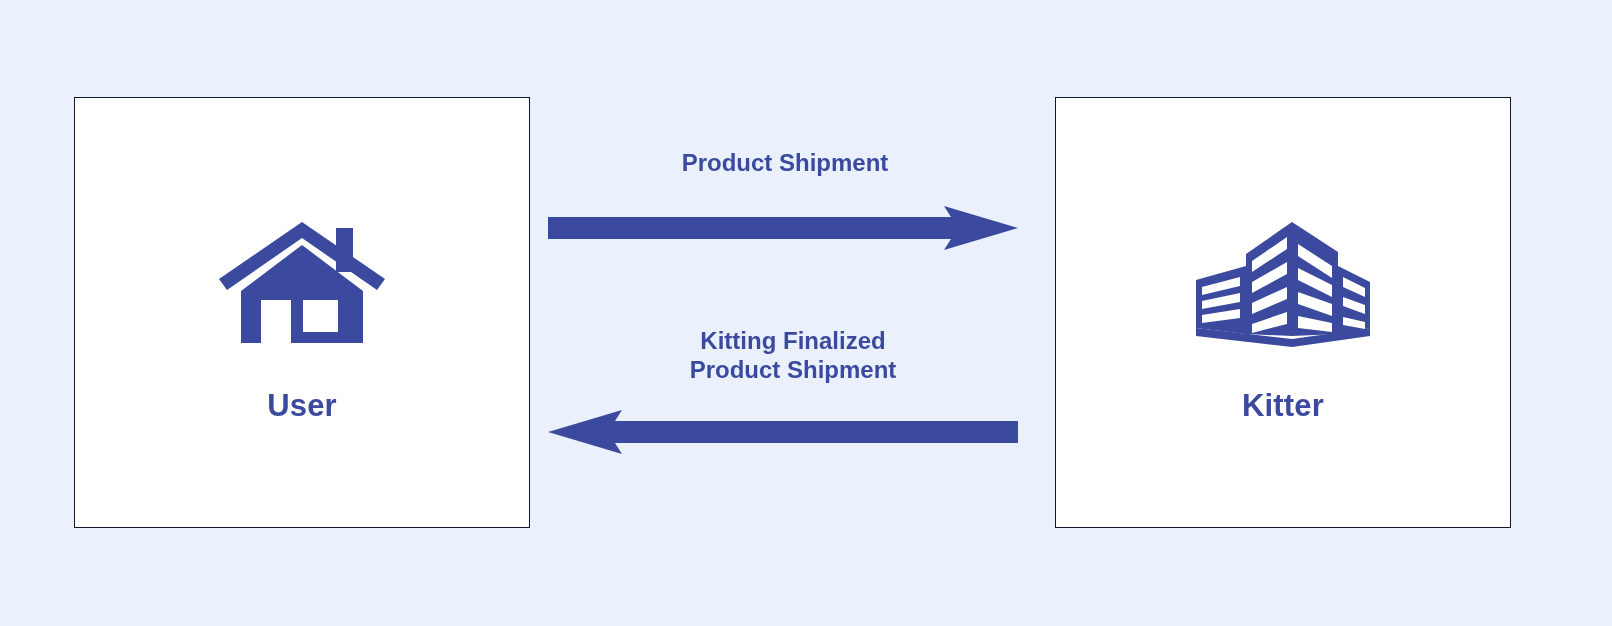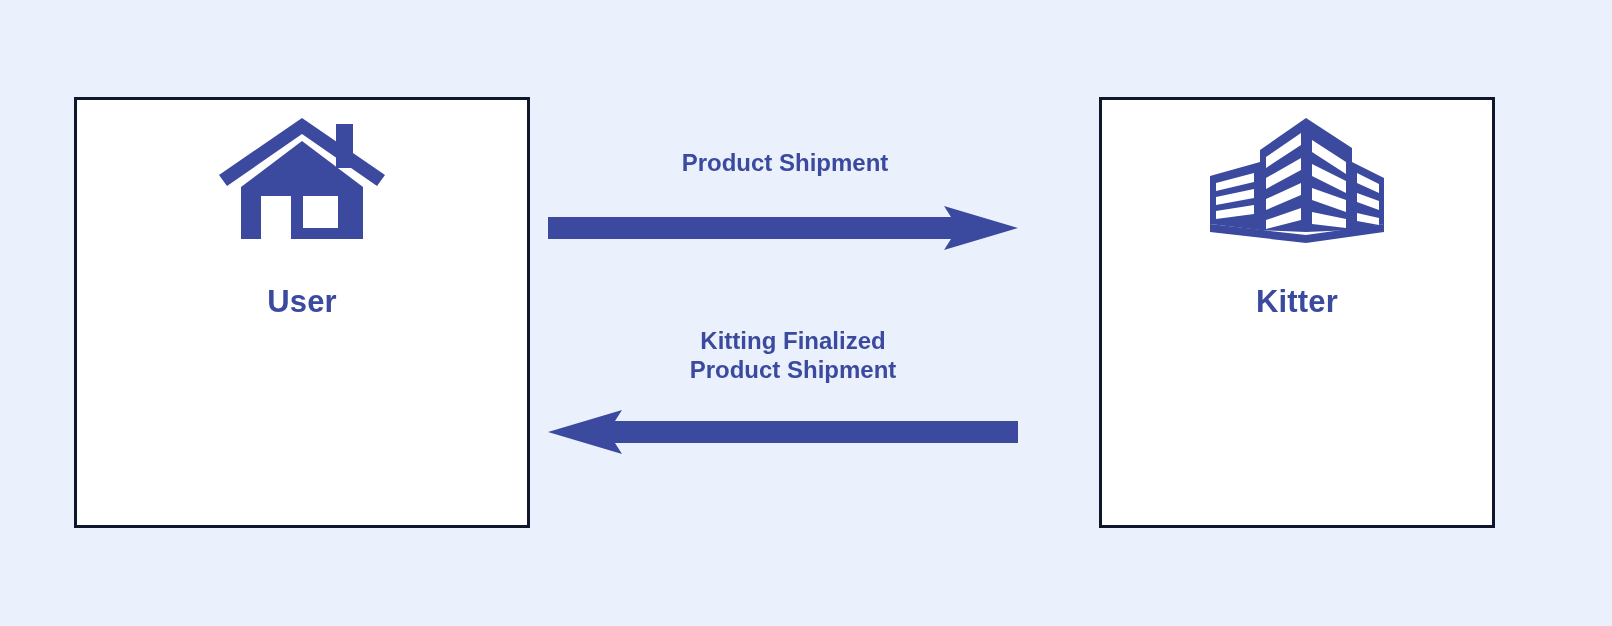--- a/index.html
+++ b/index.html
@@ -17,29 +17,30 @@
     position: relative;
     width: 1612px;
     height: 626px;
     background: #eaf1fd;
   }
 
   
   .node-box {
     position: absolute;
     background: #ffffff;
-    border: 3px solid #0f172a;
+    border: 1px solid #0f172a;
     box-sizing: border-box;
     display: flex;
     flex-direction: column;
     align-items: center;
+    justify-content: center;
     gap: 28px;
   }
   #node-user  { left: 74px;   top: 97px; width: 456px; height: 431px; }
-  #node-kitter{ left: 1055px; top: 97px; width: 396px; height: 431px; margin-left: 44px; }
+  #node-kitter{ left: 1055px; top: 97px; width: 456px; height: 431px; }
 
   .node-icon {
     display: block;
     width: 170px;
     height: 150px;
     margin-bottom: 8px;
   }
   .node-icon.building { width: 190px; height: 150px; }
 
   .node-label {

